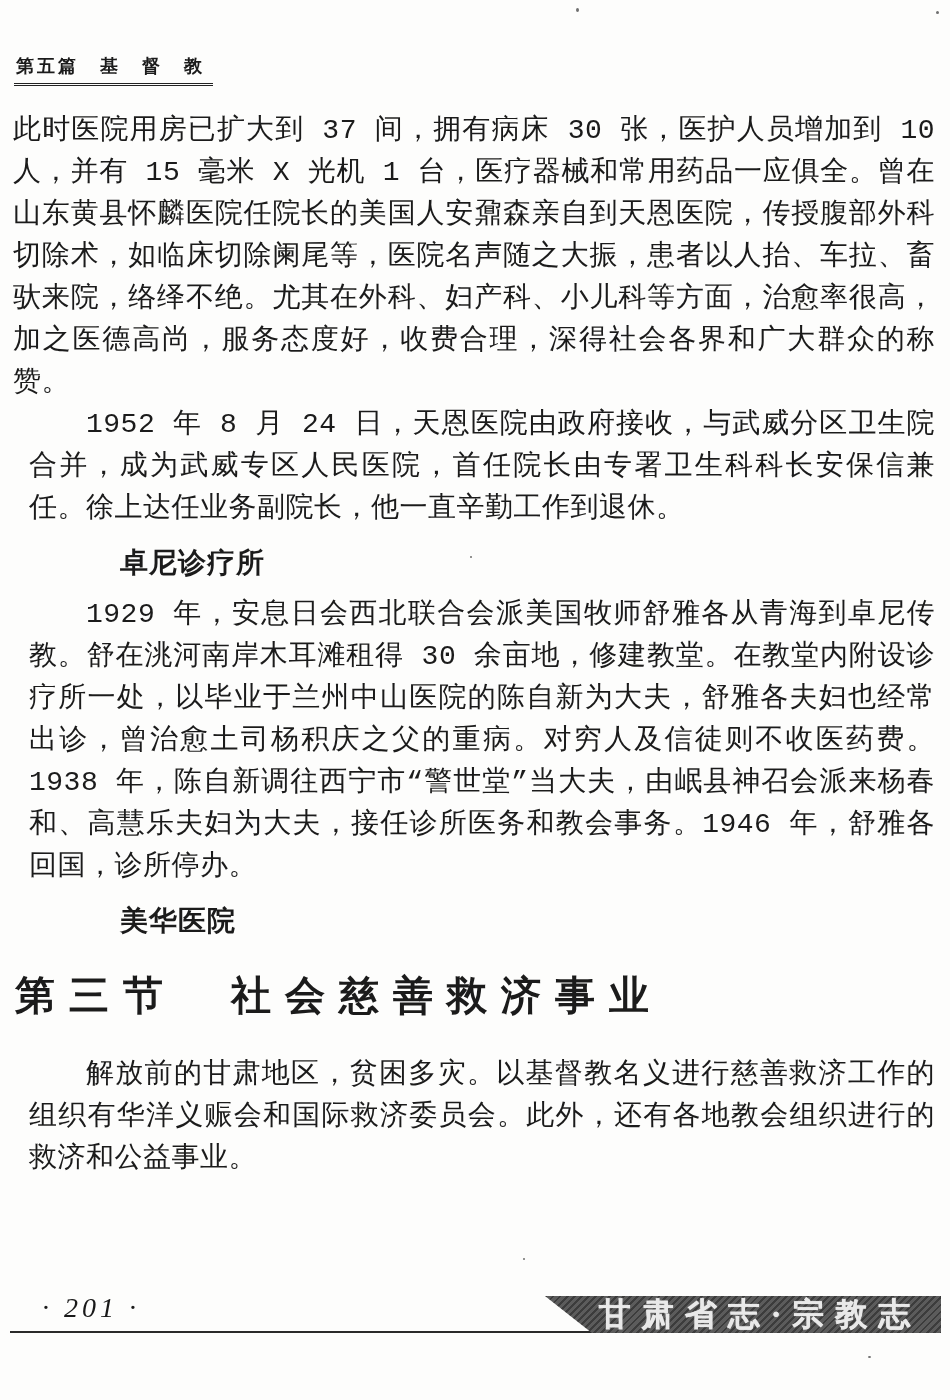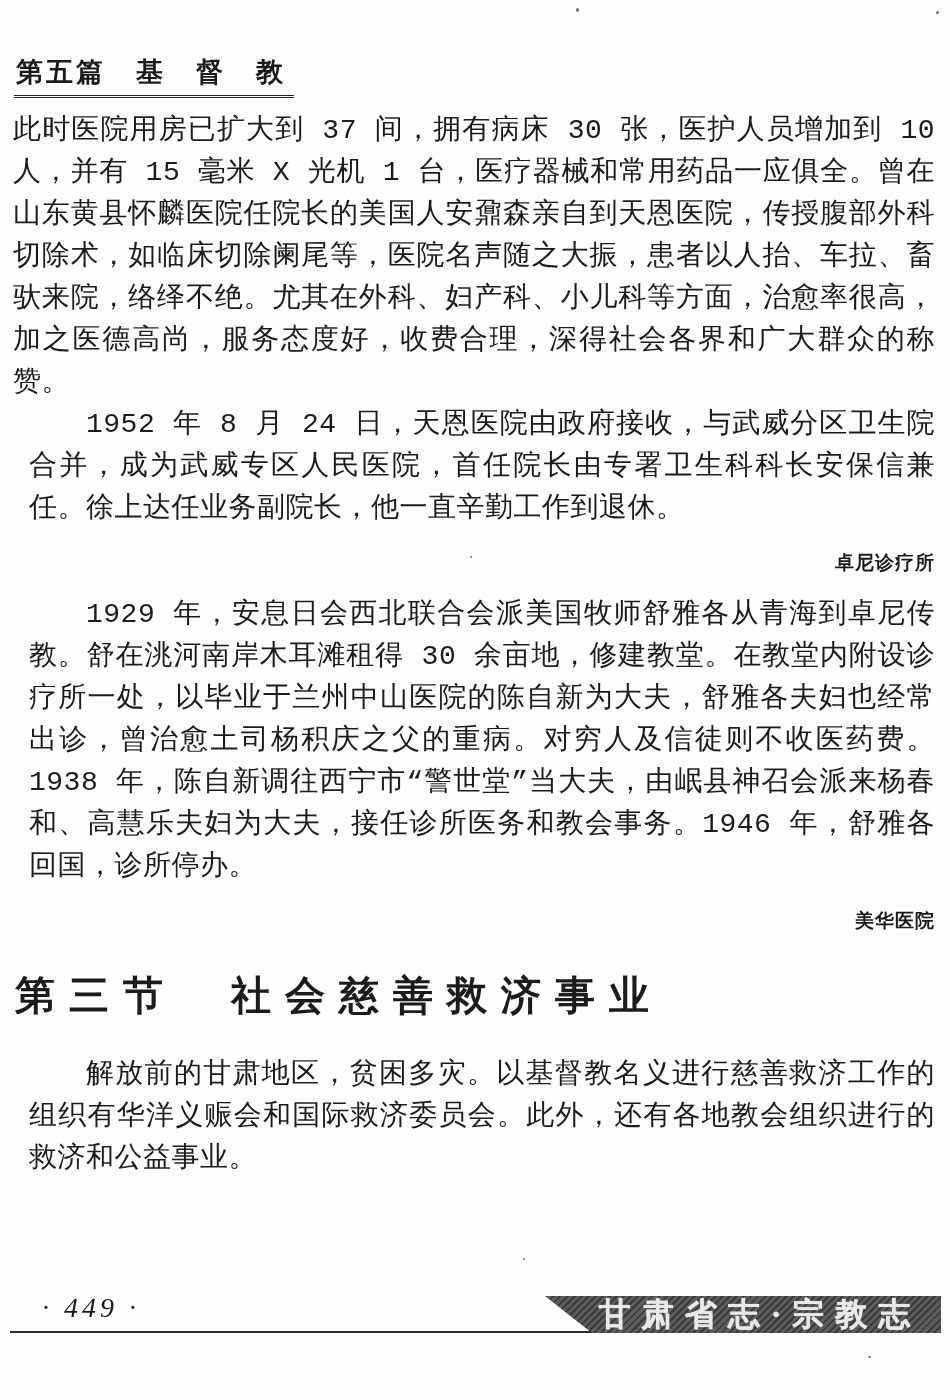--- a/index.html
+++ b/index.html
@@ -17,21 +17,21 @@
   }
 
   
   .running-head {
     position: absolute;
     top: 54px;
     left: 14px;
   }
   .running-head .title {
     display: inline-block;
-    font-size: 27px;
+    font-size: 18px;
     font-weight: bold;
     letter-spacing: 3px;
     padding: 0 8px 5px 2px;
     border-bottom: 3px double #222;
   }
 
   
   .page-body {
     position: absolute;
     top: 110px;
@@ -45,25 +45,24 @@
     text-align: justify;
     letter-spacing: 0.5px;
     font-family: Liberation Mono, monospace;
   }
   .page-body p.indent {
     text-indent: 57px;
     margin-left: 16px;
   }
   h3.sub-heading {
     margin: 12px 0 10px 107px;
-    font-size: 19px;
+    font-size: 28px;
     font-weight: bold;
     line-height: 42px;
     letter-spacing: 1px;
-    text-align: right;
   }
   h2.section-heading {
     margin: 26px 0 30px 2px;
     font-size: 40px;
     font-weight: bold;
     line-height: 56px;
     letter-spacing: 14px;
     white-space: nowrap;
   }
 
@@ -140,21 +139,21 @@
   <h3 class="sub-heading">美华医院</h3>
 
 
   <h2 class="section-heading">第三节　社会慈善救济事业</h2>
 
   <p class="indent">解放前的甘肃地区，贫困多灾。以基督教名义进行慈善救济工作的组织有华洋义赈会和国际救济委员会。此外，还有各地教会组织进行的救济和公益事业。</p>
 </main>
 
 <div class="footer-rule"></div>
 
-<div class="page-number">· 449 ·</div>
+<div class="page-number">· 201 ·</div>
 
 <div class="footer-banner">
   <span class="banner-text">甘肃省志·宗教志</span>
 </div>
 
 <div class="speck s1"></div>
 <div class="speck s2"></div>
 <div class="speck s3"></div>
 <div class="speck s4"></div>
 <div class="speck s5"></div>

